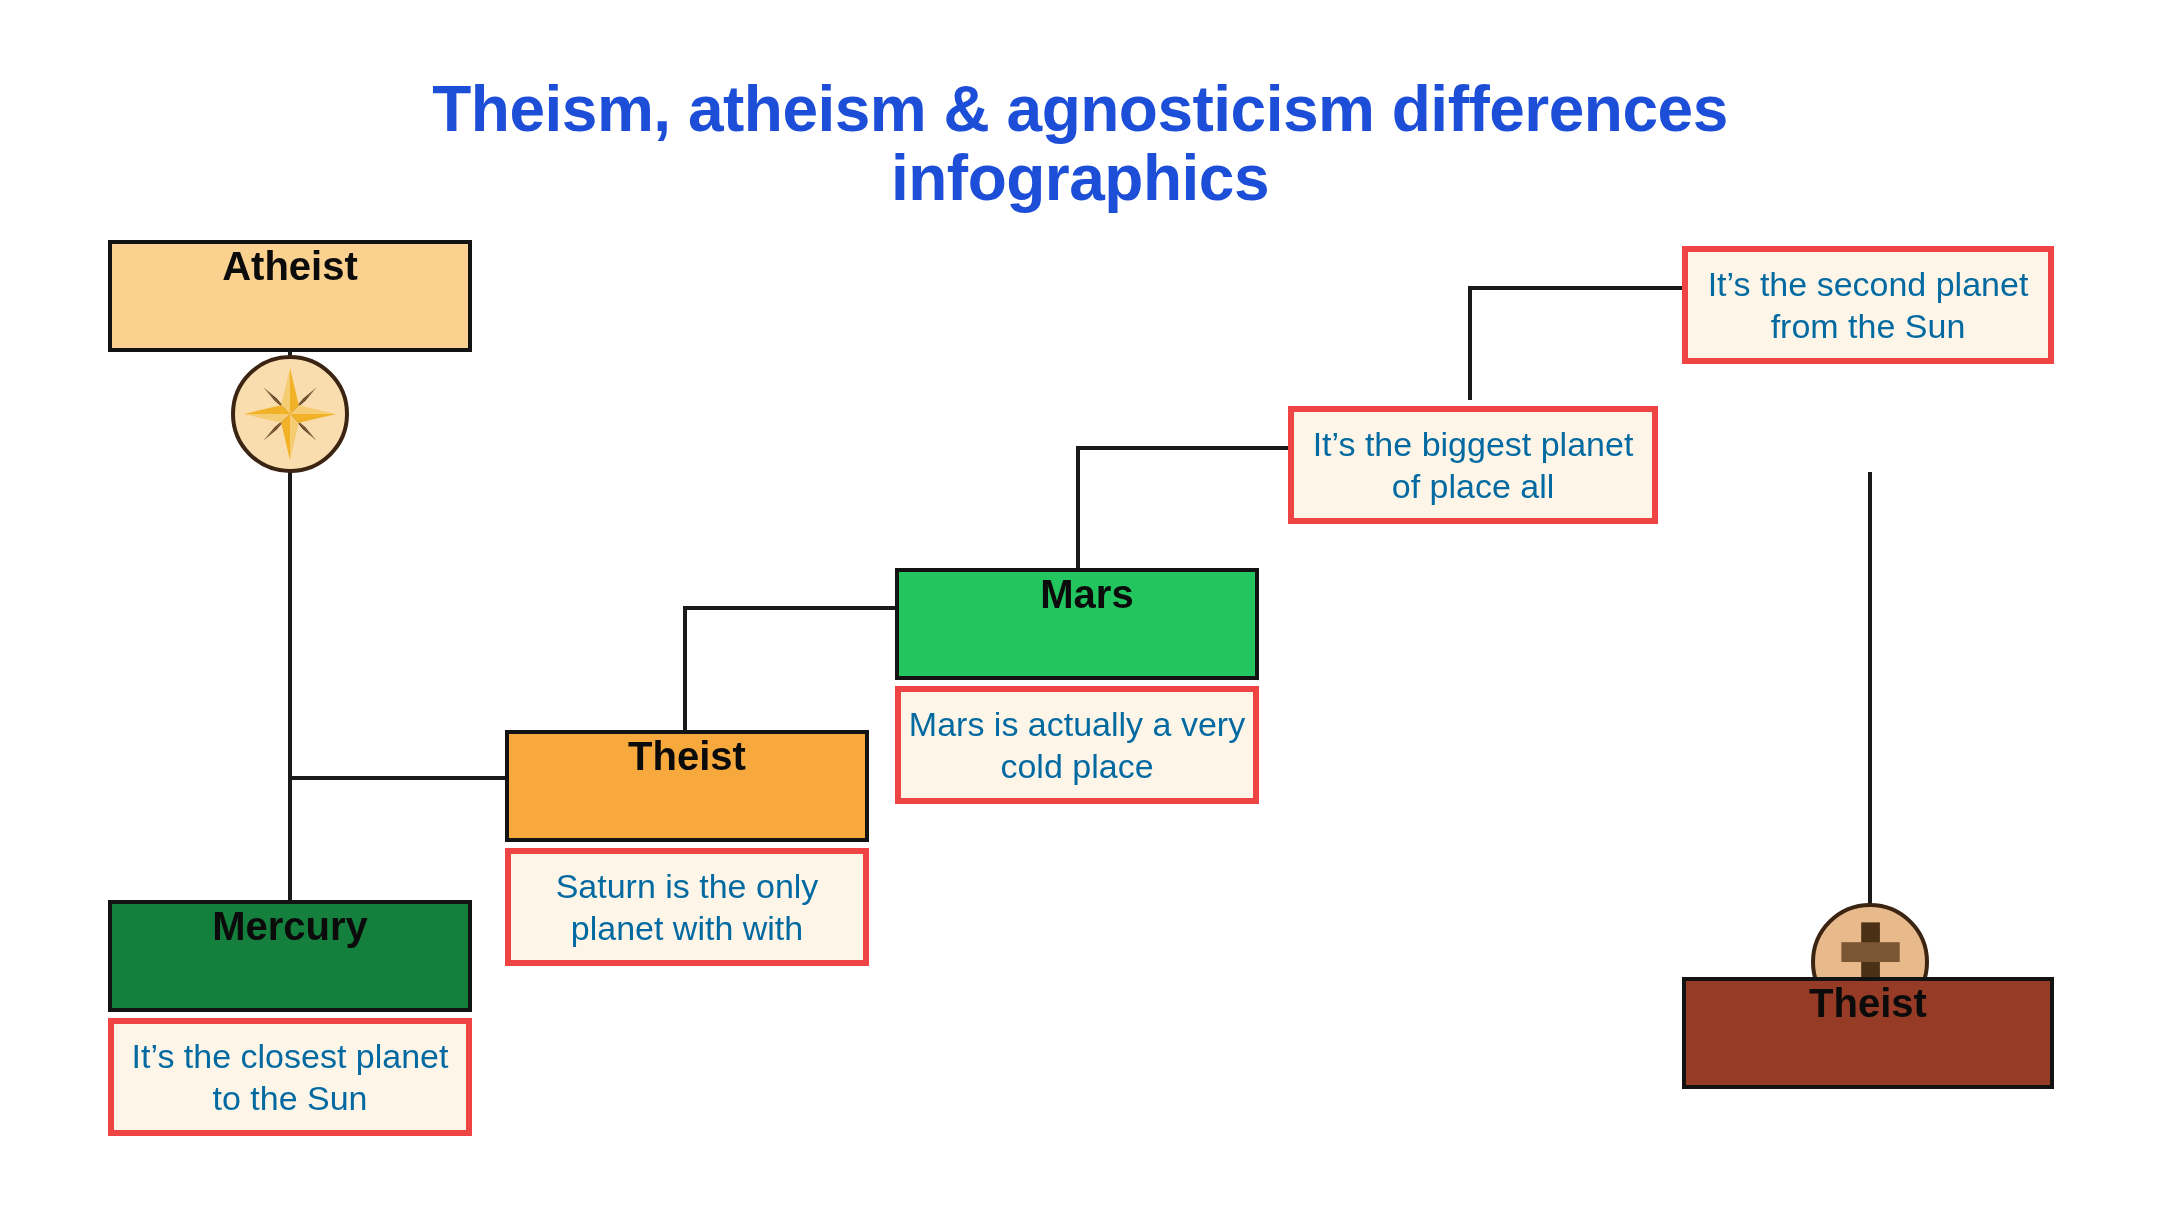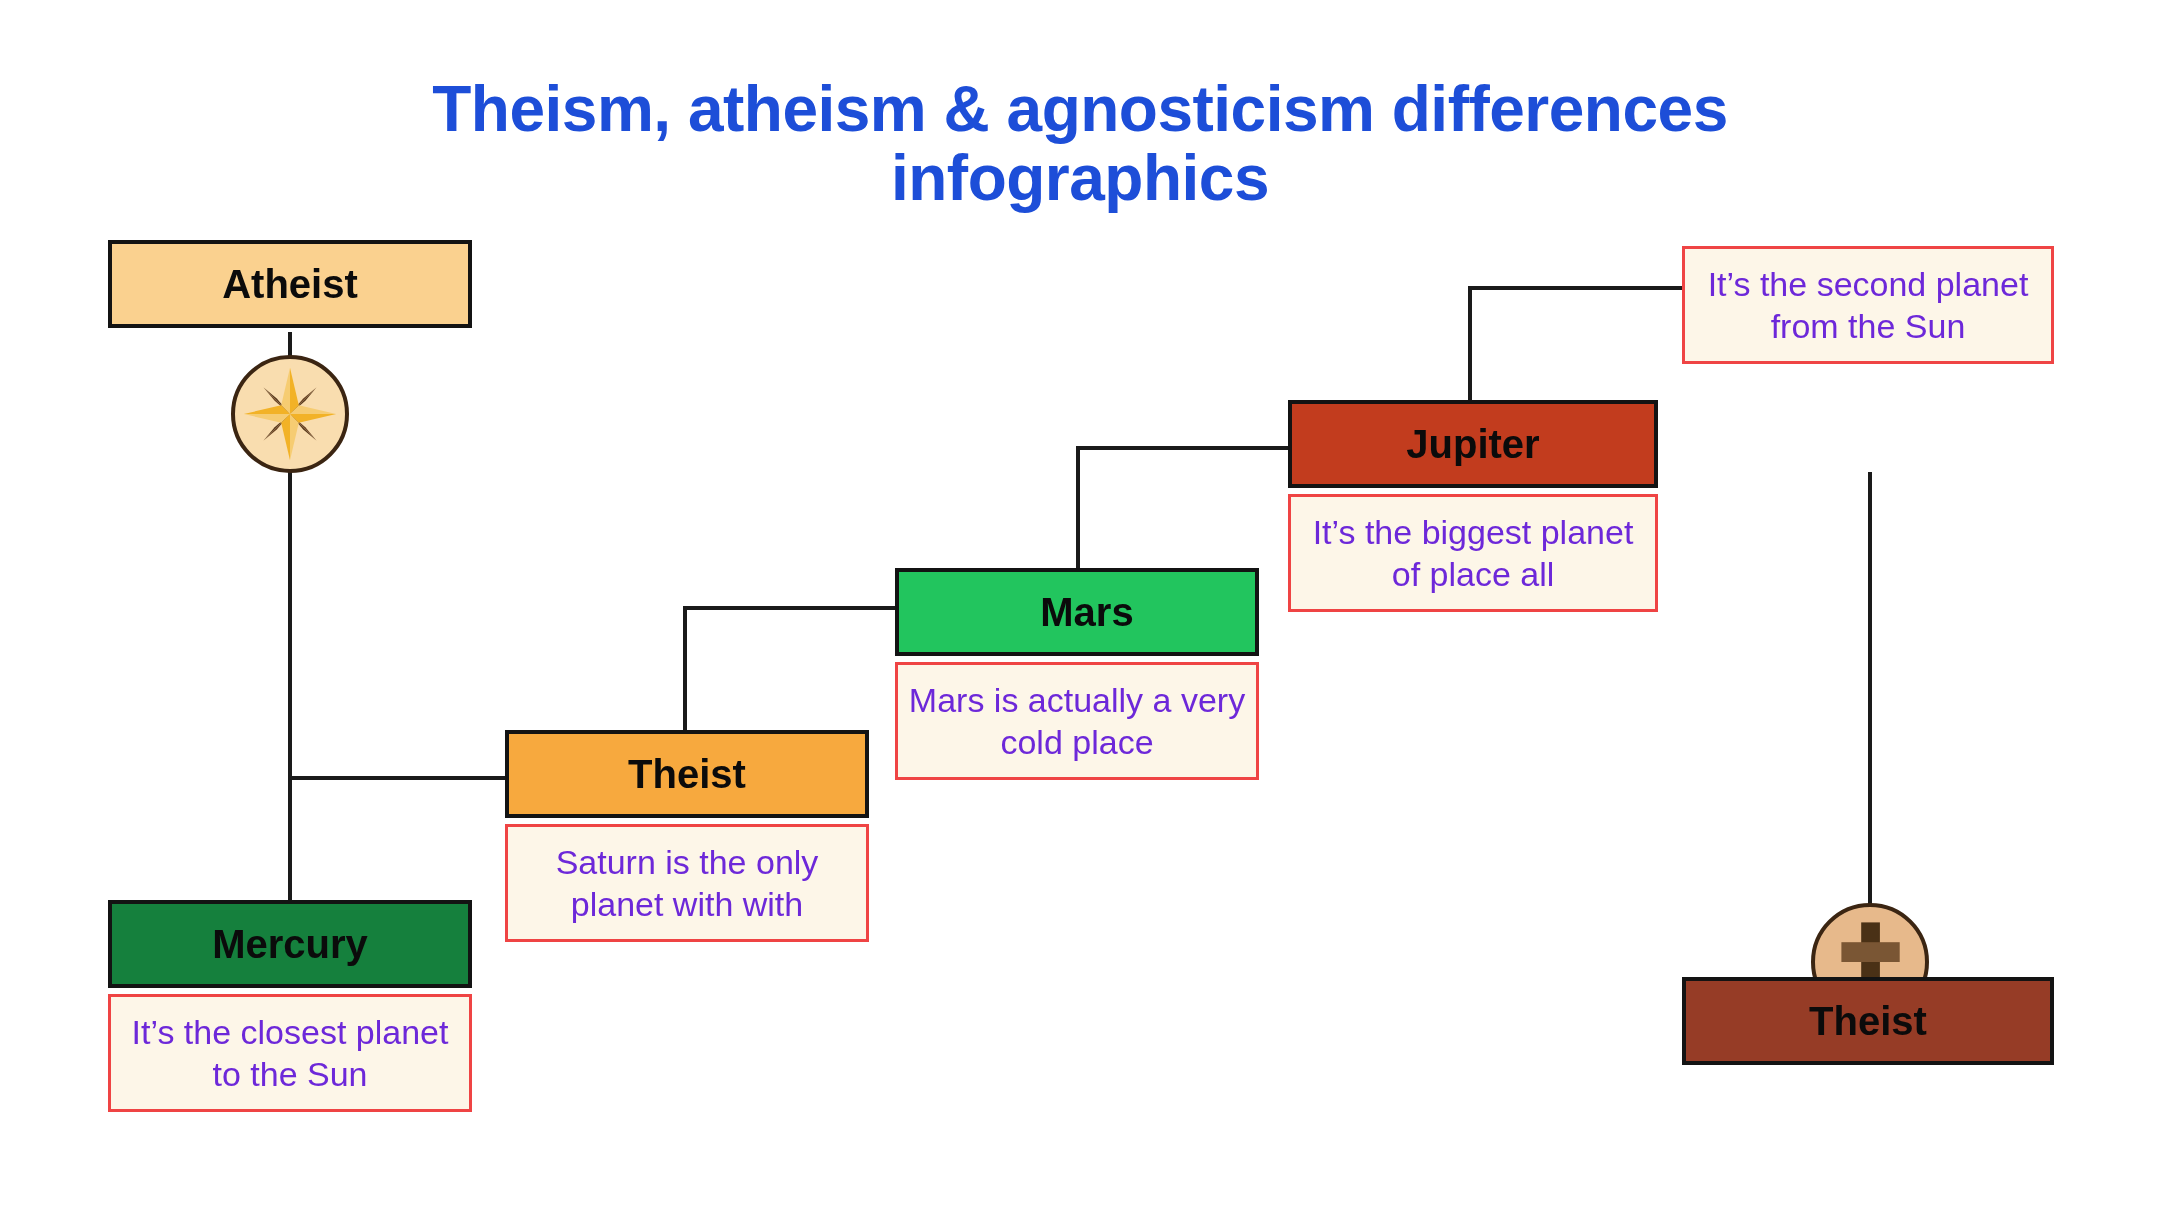--- a/index.html
+++ b/index.html
@@ -51,42 +51,42 @@
     fill: none;
   }
 
   
   .node {
     position: absolute;
   }
   .node-header {
     box-sizing: border-box;
     border: 4px solid #131313;
-    height: 88px;
+    height: 112px;
     display: flex;
-    align-items: center;
+    align-items: flex-start;
     justify-content: center;
     font-size: 40px;
     font-weight: bold;
     color: #0b0b0b;
   }
   .node-desc {
     box-sizing: border-box;
-    border: 3px solid #ef4444;
+    border: 6px solid #ef4444;
     background: #FDF6E8;
     margin-top: 6px;
     min-height: 118px;
     display: flex;
     align-items: center;
     justify-content: center;
     text-align: center;
     font-size: 34px;
     line-height: 1.25;
     padding: 8px 4px;
-    color: #6d28d9;
+    color: #0369a1;
   }
 
   .fill-atheist  { background: #FAD18F; }
   .fill-mercury  { background: #15803d; }
   .fill-saturn   { background: #F7A93E; }
   .fill-mars     { background: #22c55e; padding-left: 20px; }
   .fill-jupiter  { background: #C23C1E; }
   .fill-venus    { background: #963C26; }
   .fill-theist   { background: #963C26; }
 
@@ -189,23 +189,20 @@
   <div class="node" style="left:895px; top:568px; width:364px;">
     <div class="node-header fill-mars">
       <span>Mars</span>
     </div>
     <div class="node-desc">
       <span>Mars is actually a very cold place</span>
     </div>
   </div>
 
   <div class="node" style="left:1288px; top:400px; width:370px;">
-    <div class="node-header fill-jupiter">
-      <span>Jupiter</span>
-    </div>
     <div class="node-desc">
       <span>It’s the biggest planet of place all</span>
     </div>
   </div>
 
   <div class="node" style="left:1682px; top:240px; width:372px;">
     <div class="node-desc">
       <span>It’s the second planet from the Sun</span>
     </div>
   </div>

